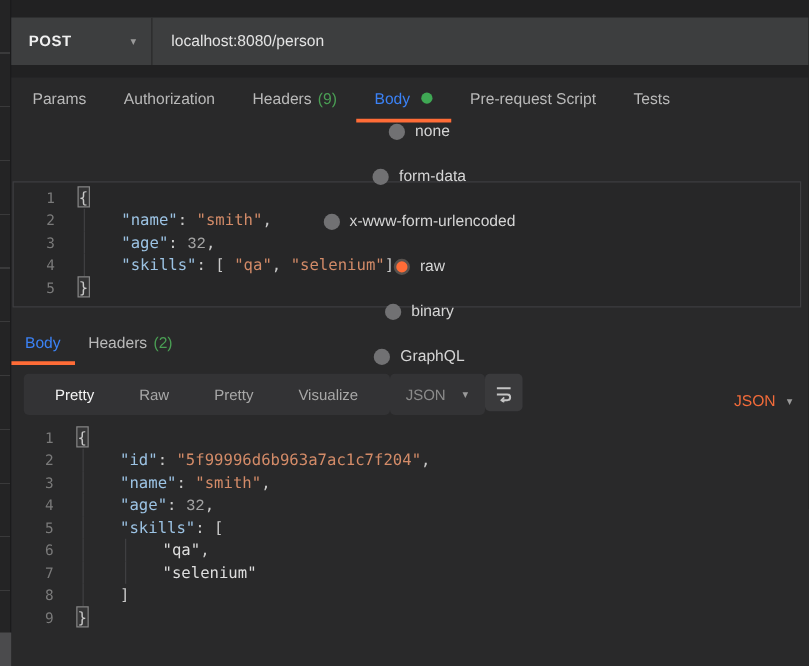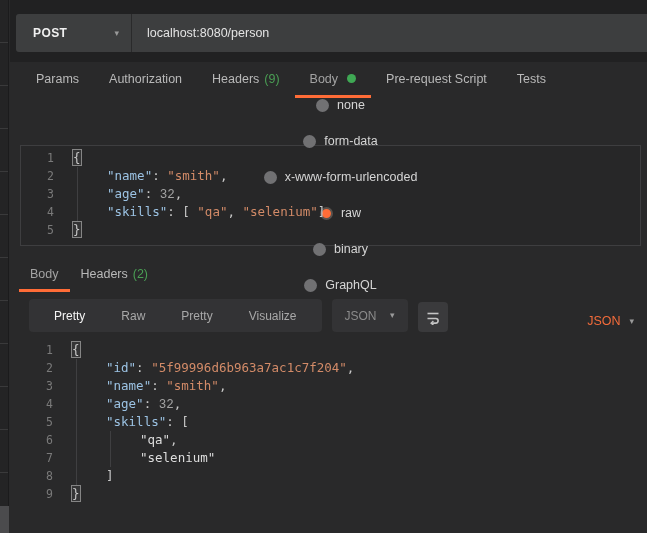--- a/index.html
+++ b/index.html
@@ -10,36 +10,36 @@
     -webkit-font-smoothing:antialiased;
   }
   
   .side-strip {
     position:absolute; left:0; top:0; bottom:0; width:9px;
     background:repeating-linear-gradient(to bottom,#242425 0 42px,#3a3a3b 42px 43px);
     border-right:1px solid #1b1b1c;
   }
   .side-thumb { position:absolute; left:0; bottom:0; width:9px; height:27px; background:#4b4b4d; }
 
-  .main { margin-left:10px; height:100%; }
+  .main { height:100%; }
 
   
   .req-header { background:#212122; height:62px; padding-top:14px; }
   .url-bar { display:flex; height:38px; margin-left:6px; background:#3d3e3f; border-radius:3px 0 0 3px; overflow:hidden; }
   .method { width:116px; flex-shrink:0; display:flex; align-items:center; justify-content:space-between;
             padding:0 12px 0 17px; border-right:1px solid #2a2a2b; cursor:pointer; }
   .method-label { color:#f0f0f0; font-weight:bold; font-size:12px; letter-spacing:.4px; }
   .chev { color:#9a9a9a; font-size:9px; line-height:1; }
   .url-input { flex:1; display:flex; align-items:center; padding-left:15px; color:#e3e3e3; font-size:12.5px; }
 
   
   .req-tabs { display:flex; height:36px; padding-left:11px; }
   .tab { display:flex; align-items:center; padding:0 15px; font-size:12.5px; color:#b9b9b9;
          border-bottom:3px solid transparent; cursor:pointer;text-align:right; }
-  .tab.active { color:#a3a3a3; border-bottom-color:#ff6c37; }
+  .tab.active { color:#3b82f6; border-bottom-color:#ff6c37; }
   .tab .count { color:#4a9e54; margin-left:5px; }
   .tab .dot { width:9px; height:9px; border-radius:50%; background:#3fa854; margin-left:9px; }
 
   
   .body-modes { display:flex; align-items:center; height:37px; padding-left:24px; gap:22px;flex-direction:column; }
   .mode { display:flex; align-items:center; gap:8px; font-size:12.5px; color:#d5d5d5; cursor:pointer; }
   .radio { width:13px; height:13px; border-radius:50%; background:#717173; flex-shrink:0; }
   .mode.sel .radio { background:#ff6c37; border:2px solid #58524e; }
   .raw-type { margin-left:auto; margin-right:13px; display:flex; align-items:center; gap:9px;
               color:#f26b3a; font-size:12.5px; cursor:pointer; }
@@ -59,21 +59,21 @@
   .tok.str { color:#d38b68; }
   .tok.num { color:#a3a3a3;font-family:Liberation Mono, monospace; }
   .tok.wht { color:#dedede; }
   .tok.pb  { color:#c9c9c9; outline:1px solid #858585; background:rgba(130,130,130,.14); }
 
   
   .resp-tabs { display:flex; height:34px; margin-top:12px; padding-left:9px; }
   .resp-tabs .tab { padding:0 11px; }
 
   
-  .resp-toolbar { display:flex; align-items:flex-end; height:33px; margin:7px 6px 0 19px; gap:10px; }
+  .resp-toolbar { display:flex; align-items:flex-start; height:33px; margin:7px 6px 0 19px; }
   .seg { display:flex; align-items:center; height:33px; background:#333335; border-radius:4px; padding:0 7px; }
   .seg-item { padding:0 18px; font-size:12px; color:#a8a8a8; cursor:pointer; }
   .seg-item.active { color:#f5f5f5; }
   .fmt { display:flex; align-items:center; justify-content:space-between; height:33px; width:76px;
          background:#333335; border-radius:4px; padding:0 13px; color:#8b8b8b; font-size:12px; cursor:pointer; }
   .wrap-btn { width:30px; height:30px; background:#3a3a3c; border:none; border-radius:4px;
               display:flex; align-items:center; justify-content:center; cursor:pointer; }
   .resp-editor { margin-top:6px; padding-top:3px; background:transparent; }
 </style>
 </head>

